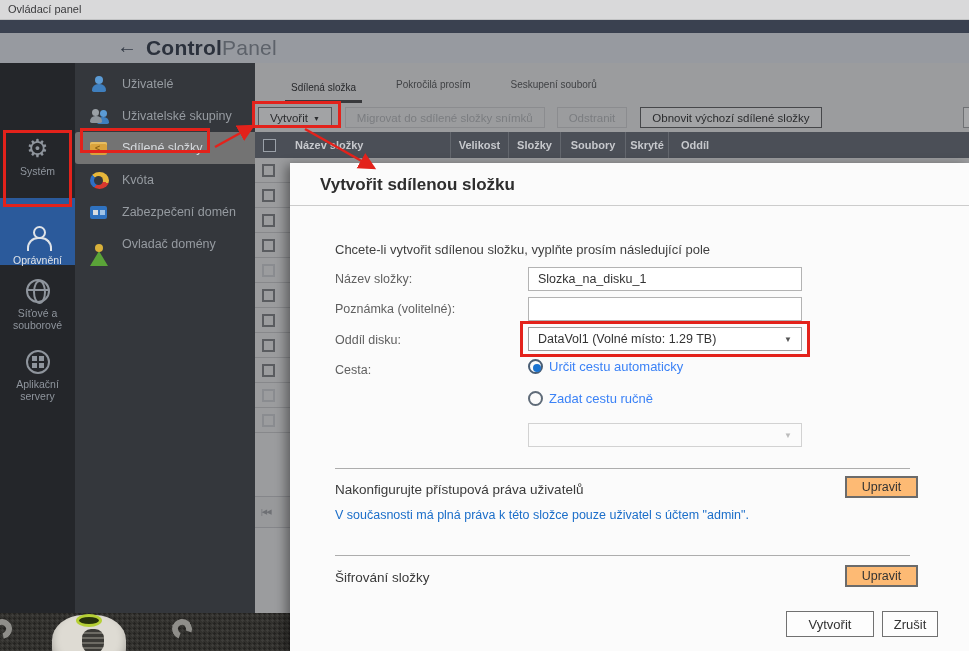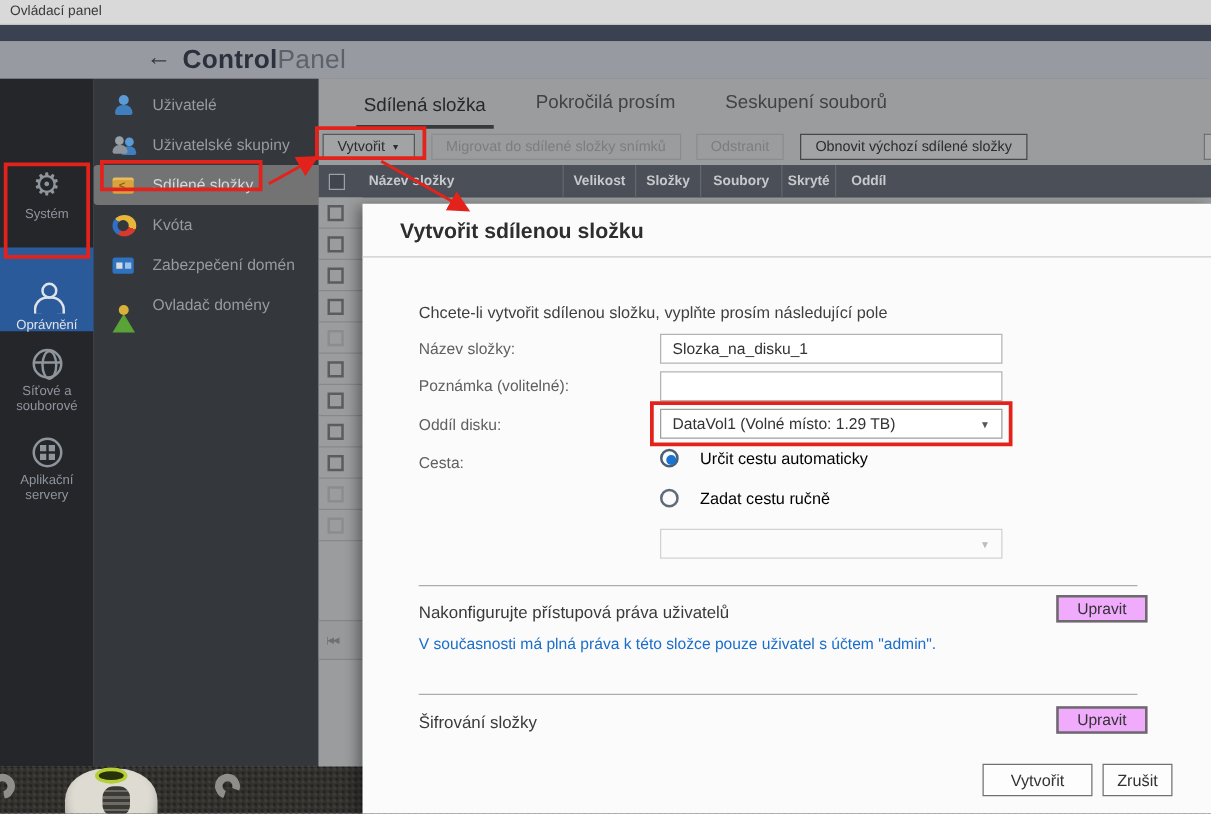--- a/index.html
+++ b/index.html
@@ -47,21 +47,21 @@
     background:conic-gradient(#e8b73a 0 30%, #d8392f 30% 60%, #2f6fc4 60% 85%, #e8b73a 85%); position:relative; }
   .ic-quota::after { content:""; position:absolute; left:4px; top:4px; width:9px; height:9px; background:#34373c; border-radius:50%; }
   .ic-badge::before { content:""; position:absolute; left:0; top:2px; width:17px; height:13px; background:#2f72c0; border-radius:2px; }
   .ic-badge::after { content:""; position:absolute; left:3px; top:6px; width:5px; height:5px; background:#d8dde2; box-shadow:7px 0 0 #9fc3e8; }
   .ic-tri { width:0; height:0; border-left:9px solid transparent; border-right:9px solid transparent; border-bottom:15px solid #5aa338; position:relative; top:1px; }
   .ic-tri::after { content:""; position:absolute; left:-4px; top:7px; width:8px; height:8px; background:#d9b13a; border-radius:50%; }
 
   
   .main { position:absolute; left:255px; top:63px; width:714px; height:550px; background:#9b9c9e; z-index:2; }
   .tabbar { position:absolute; left:0; top:0; width:714px; height:40px; display:flex; align-items:flex-end; padding-left:30px; }
-  .tab { font-size:15px; color:#404245; padding:0 6px 10px; margin-right:28px; border-bottom:3px solid transparent; }
+  .tab { font-size:10px; color:#404245; padding:0 6px 10px; margin-right:28px; border-bottom:3px solid transparent; }
   .tab.active { color:#26272a; border-bottom-color:#38393c; padding-bottom:7px; }
   .toolbar { position:absolute; left:0; top:40px; width:714px; height:29px; display:flex; align-items:center; }
   .tbtn { height:21px; font-size:11.5px; padding:0 11px; display:flex; align-items:center; white-space:nowrap; background:#a2a3a5; border:1px solid #55575a; color:#2b2c2e; }
   .tbtn .caret { font-size:7px; margin-left:5px; position:relative; top:1px; }
   .tbtn.dis { background:transparent; border-color:#8b8c8f; color:#7b7d80; }
   .searchfrag { position:absolute; right:0; top:44px; width:6px; height:21px; border:1px solid #6f7174; border-right:none; background:#a6a7a9; }
 
   .thead { position:absolute; left:0; top:69px; width:714px; height:26px; background:#4b4f57; display:flex; align-items:center; font-size:11px; font-weight:bold; color:#c7c9cd; }
   .thead .col { height:26px; display:flex; align-items:center; justify-content:center; border-left:1px solid #63676e; flex:none; }
   .thead .c-cb { width:29px; border-left:none; }
@@ -98,25 +98,25 @@
   .frow-label { position:absolute; left:45px; font-size:12.5px; color:#606060; }
   .finput { position:absolute; left:238px; width:274px; height:24px; border:1px solid #b3b3b3; background:#fff; font-size:12.5px; color:#333; padding:0 9px; font-family:inherit; }
   .fselect { position:absolute; left:238px; width:274px; height:24px; border:1px solid #9e9e9e; background:#fff; font-size:12.5px; color:#333; display:flex; align-items:center; padding:0 9px; }
   .fselect .arrow { position:absolute; right:9px; font-size:8px; color:#555; }
   .fselect.disabled { border-color:#d2d2d2; background:#fbfbfb; }
   .fselect.disabled .arrow { color:#bcbcbc; }
   .radio { position:absolute; left:238px; display:flex; align-items:center; }
   .radio .rc { width:15px; height:15px; border:2px solid #5f6b78; border-radius:50%; position:relative; flex:none; }
   .radio.on .rc { border-color:#4a5e74; }
   .radio.on .rc::after { content:""; position:absolute; left:2.5px; top:2.5px; width:8px; height:8px; background:#1a73d0; border-radius:50%; }
-  .radio .rlbl { margin-left:17px; font-size:13px; color:#000000; }
+  .radio .rlbl { margin-left:6px; font-size:13px; color:#3b82f6; }
   .dlg-hr { position:absolute; left:45px; width:575px; border-bottom:1px solid #adadad; }
   .sect-h { position:absolute; left:45px; font-size:13.5px; color:#3a3a3a; }
   .linknote { position:absolute; left:45px; font-size:12.5px; color:#1b6ec9; }
-  .ubtn { position:absolute; left:555px; width:73px; height:22px; background:#f0abfc; border:2px solid #6b6b6b; font-size:12.5px; color:#333; display:flex; align-items:center; justify-content:center; }
+  .ubtn { position:absolute; left:555px; width:73px; height:22px; background:#fdba74; border:2px solid #6b6b6b; font-size:12.5px; color:#333; display:flex; align-items:center; justify-content:center; }
   .dbtn { position:absolute; height:26px; background:#fdfdfd; border:1px solid #717171; font-size:13px; color:#333; display:flex; align-items:center; justify-content:center; }
 
   
   .rbox { position:absolute; border:3px solid #e3221b; z-index:10; pointer-events:none; }
   #ann-svg { position:absolute; left:0; top:0; width:969px; height:651px; z-index:10; pointer-events:none; }
 </style>
 </head>
 <body>
 
 <div class="topbar">

